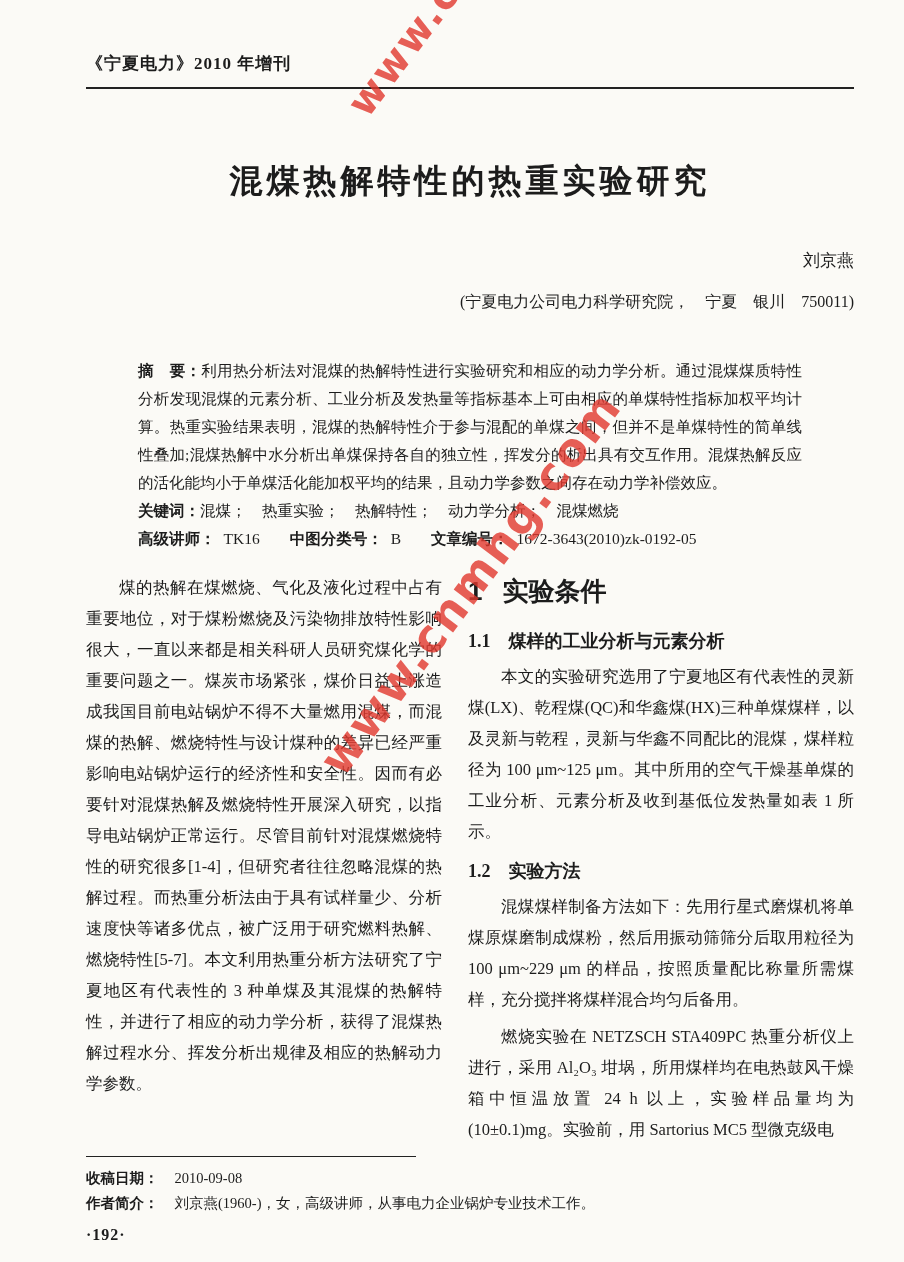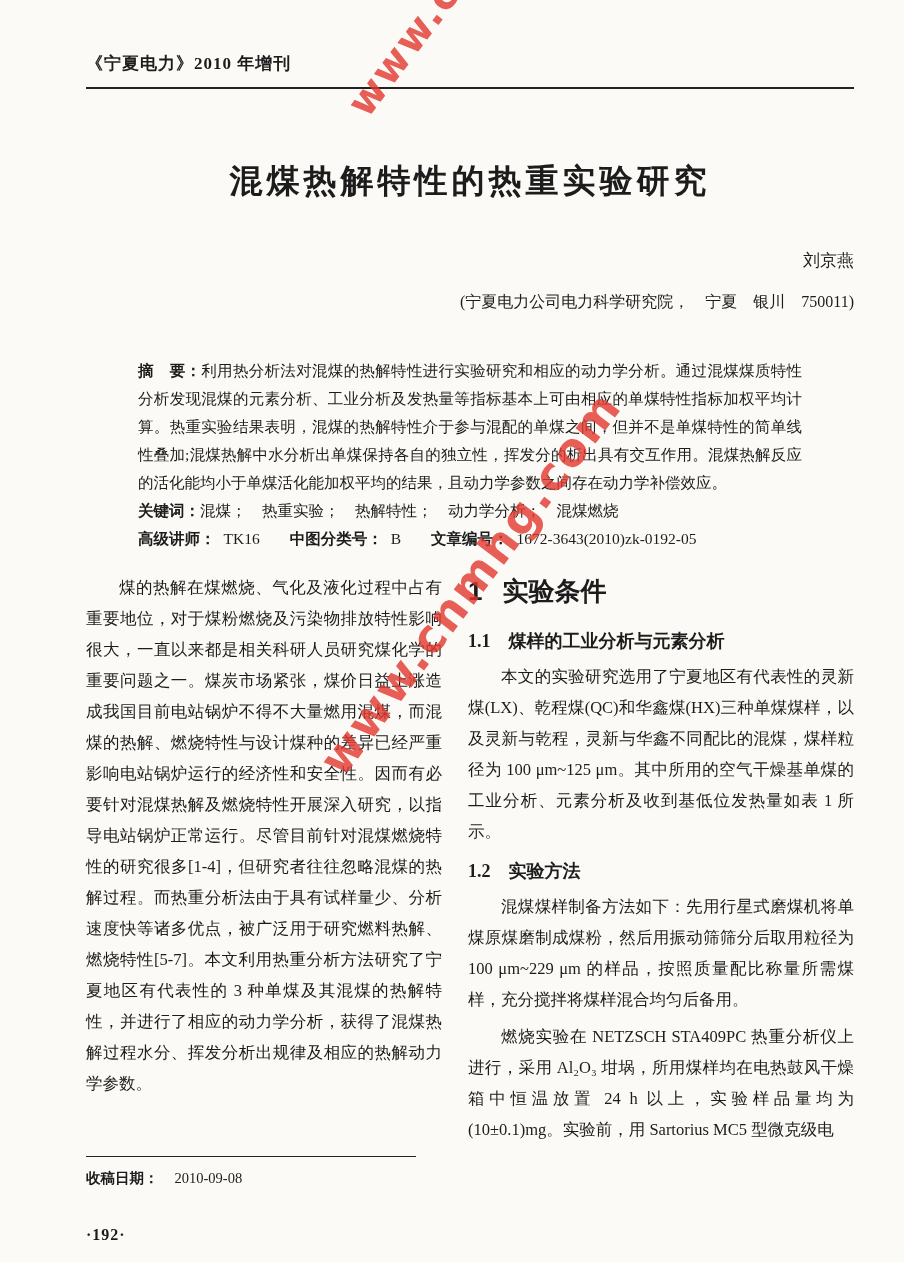--- a/index.html
+++ b/index.html
@@ -197,17 +197,20 @@
       <p class="body-para">燃烧实验在 NETZSCH STA409PC 热重分析仪上进行，采用 Al₂O₃ 坩埚，所用煤样均在电热鼓风干燥箱中恒温放置 24 h 以上，实验样品量均为(10±0.1)mg。实验前，用 Sartorius MC5 型微克级电</p>
     </div>
 
   </div>
 
   <footer class="footer">
     <div class="footer-rule"></div>
     <div class="footer-line">
       <span class="label">收稿日期：</span><span>2010-09-08</span>
     </div>
+    <div class="footer-line">
+      <span class="label">作者简介：</span><span>刘京燕(1960-)，女，高级讲师，从事电力企业锅炉专业技术工作。</span>
+    </div>
   </footer>
 
   <div class="page-number">·192·</div>
 
 </div>
 
 </body></html>

